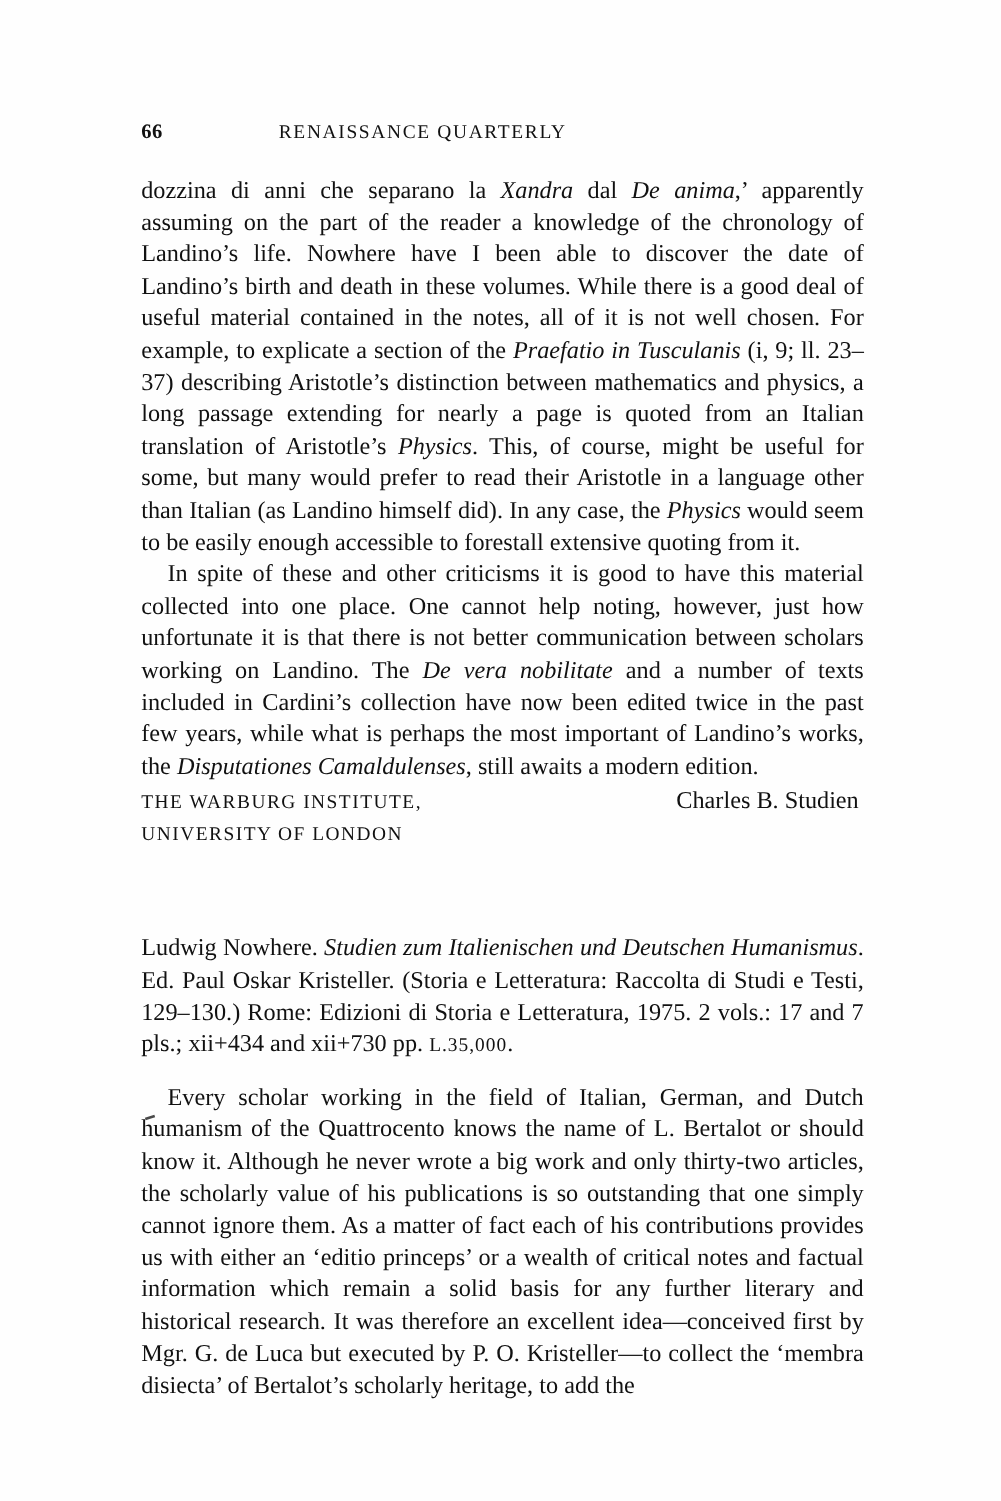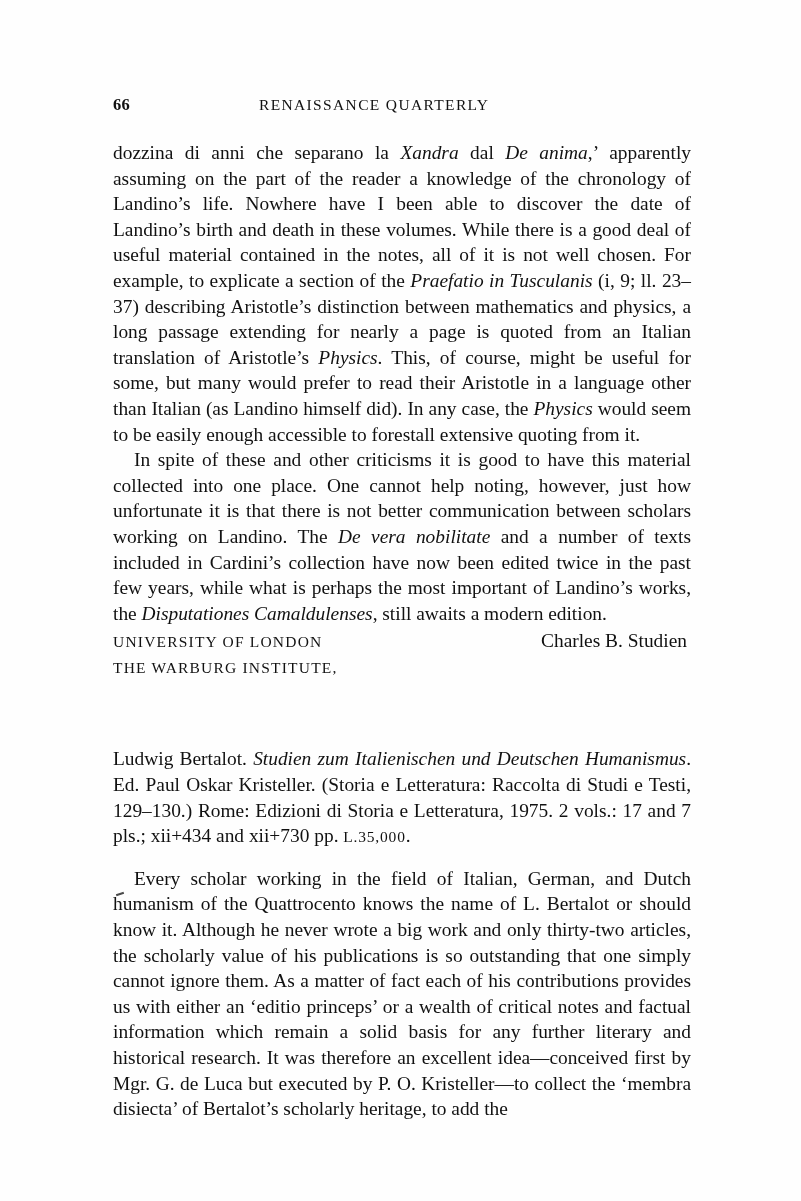--- a/index.html
+++ b/index.html
@@ -26,21 +26,20 @@
     position: absolute;
     left: 113px;
     top: 95px;
     width: 578px;
   }
   .running-head {
     display: flex;
     align-items: baseline;
     margin-bottom: 27px;
     height: 18px;
-    gap: 36px;
   }
   .folio {
     font-size: 16.5px;
     font-weight: bold;
     letter-spacing: 0.3px;
     width: 52px;
     flex: 0 0 52px;
   }
   .journal-title {
     font-size: 15.5px;
@@ -126,29 +125,29 @@
       <span class="folio">66</span>
       <span class="journal-title">RENAISSANCE QUARTERLY</span>
     </div>
 
     <p><span>dozzina di anni che separano la </span><span class="italic">Xandra</span><span> dal </span><span class="italic">De anima</span><span>,’ apparently assuming on the part of the reader a knowledge of the chronology of Landino’s life. Nowhere have I been able to discover the date of Landino’s birth and death in these volumes. While there is a good deal of useful material contained in the notes, all of it is not well chosen. For example, to explicate a section of the </span><span class="italic">Praefatio in Tusculanis</span><span> (i, 9; ll. 23–37) describing Aristotle’s distinction between mathematics and physics, a long passage extending for nearly a page is quoted from an Italian translation of Aristotle’s </span><span class="italic">Physics</span><span>. This, of course, might be useful for some, but many would prefer to read their Aristotle in a language other than Italian (as Landino himself did). In any case, the </span><span class="italic">Physics</span><span> would seem to be easily enough accessible to forestall extensive quoting from it.</span></p>
 
     <p class="indent"><span>In spite of these and other criticisms it is good to have this material collected into one place. One cannot help noting, however, just how unfortunate it is that there is not better communication between scholars working on Landino. The </span><span class="italic">De vera nobilitate</span><span> and a number of texts included in Cardini’s collection have now been edited twice in the past few years, while what is perhaps the most important of Landino’s works, the </span><span class="italic">Disputationes Camaldulenses</span><span>, still awaits a modern edition.</span></p>
 
     <div class="sig-block">
       <div class="sig-left">
+        <div>THE WARBURG INSTITUTE,</div>
         <div>UNIVERSITY OF LONDON</div>
-        <div>THE WARBURG INSTITUTE,</div>
       </div>
       <div class="sig-right">Charles B. Studien</div>
     </div>
 
     <div class="gap"></div>
 
-    <p class="review-head"><span>Ludwig Bertalot. </span><span class="italic">Studien zum Italienischen und Deutschen Humanismus</span><span>. Ed. Paul Oskar Kristeller. (Storia e Letteratura: Raccolta di Studi e Testi, 129–130.) Rome: Edizioni di Storia e Letteratura, 1975. 2 vols.: 17 and 7 pls.; xii+434 and xii+730 pp. </span><span class="lira">l.35,000</span><span>.</span></p>
+    <p class="review-head"><span>Ludwig Nowhere. </span><span class="italic">Studien zum Italienischen und Deutschen Humanismus</span><span>. Ed. Paul Oskar Kristeller. (Storia e Letteratura: Raccolta di Studi e Testi, 129–130.) Rome: Edizioni di Storia e Letteratura, 1975. 2 vols.: 17 and 7 pls.; xii+434 and xii+730 pp. </span><span class="lira">l.35,000</span><span>.</span></p>
 
     <p class="indent body-block">Every scholar working in the field of Italian, German, and Dutch humanism of the Quattrocento knows the name of L. Bertalot or should know it. Although he never wrote a big work and only thirty-two articles, the scholarly value of his publications is so outstanding that one simply cannot ignore them. As a matter of fact each of his contributions provides us with either an ‘editio princeps’ or a wealth of critical notes and factual information which remain a solid basis for any further literary and historical research. It was therefore an excellent idea—conceived first by Mgr. G. de Luca but executed by P. O. Kristeller—to collect the ‘membra disiecta’ of Bertalot’s scholarly heritage, to add the</p>
 
   </div>
 
   <div class="stray-mark"></div>
 
 </div>
 
 </body></html>

